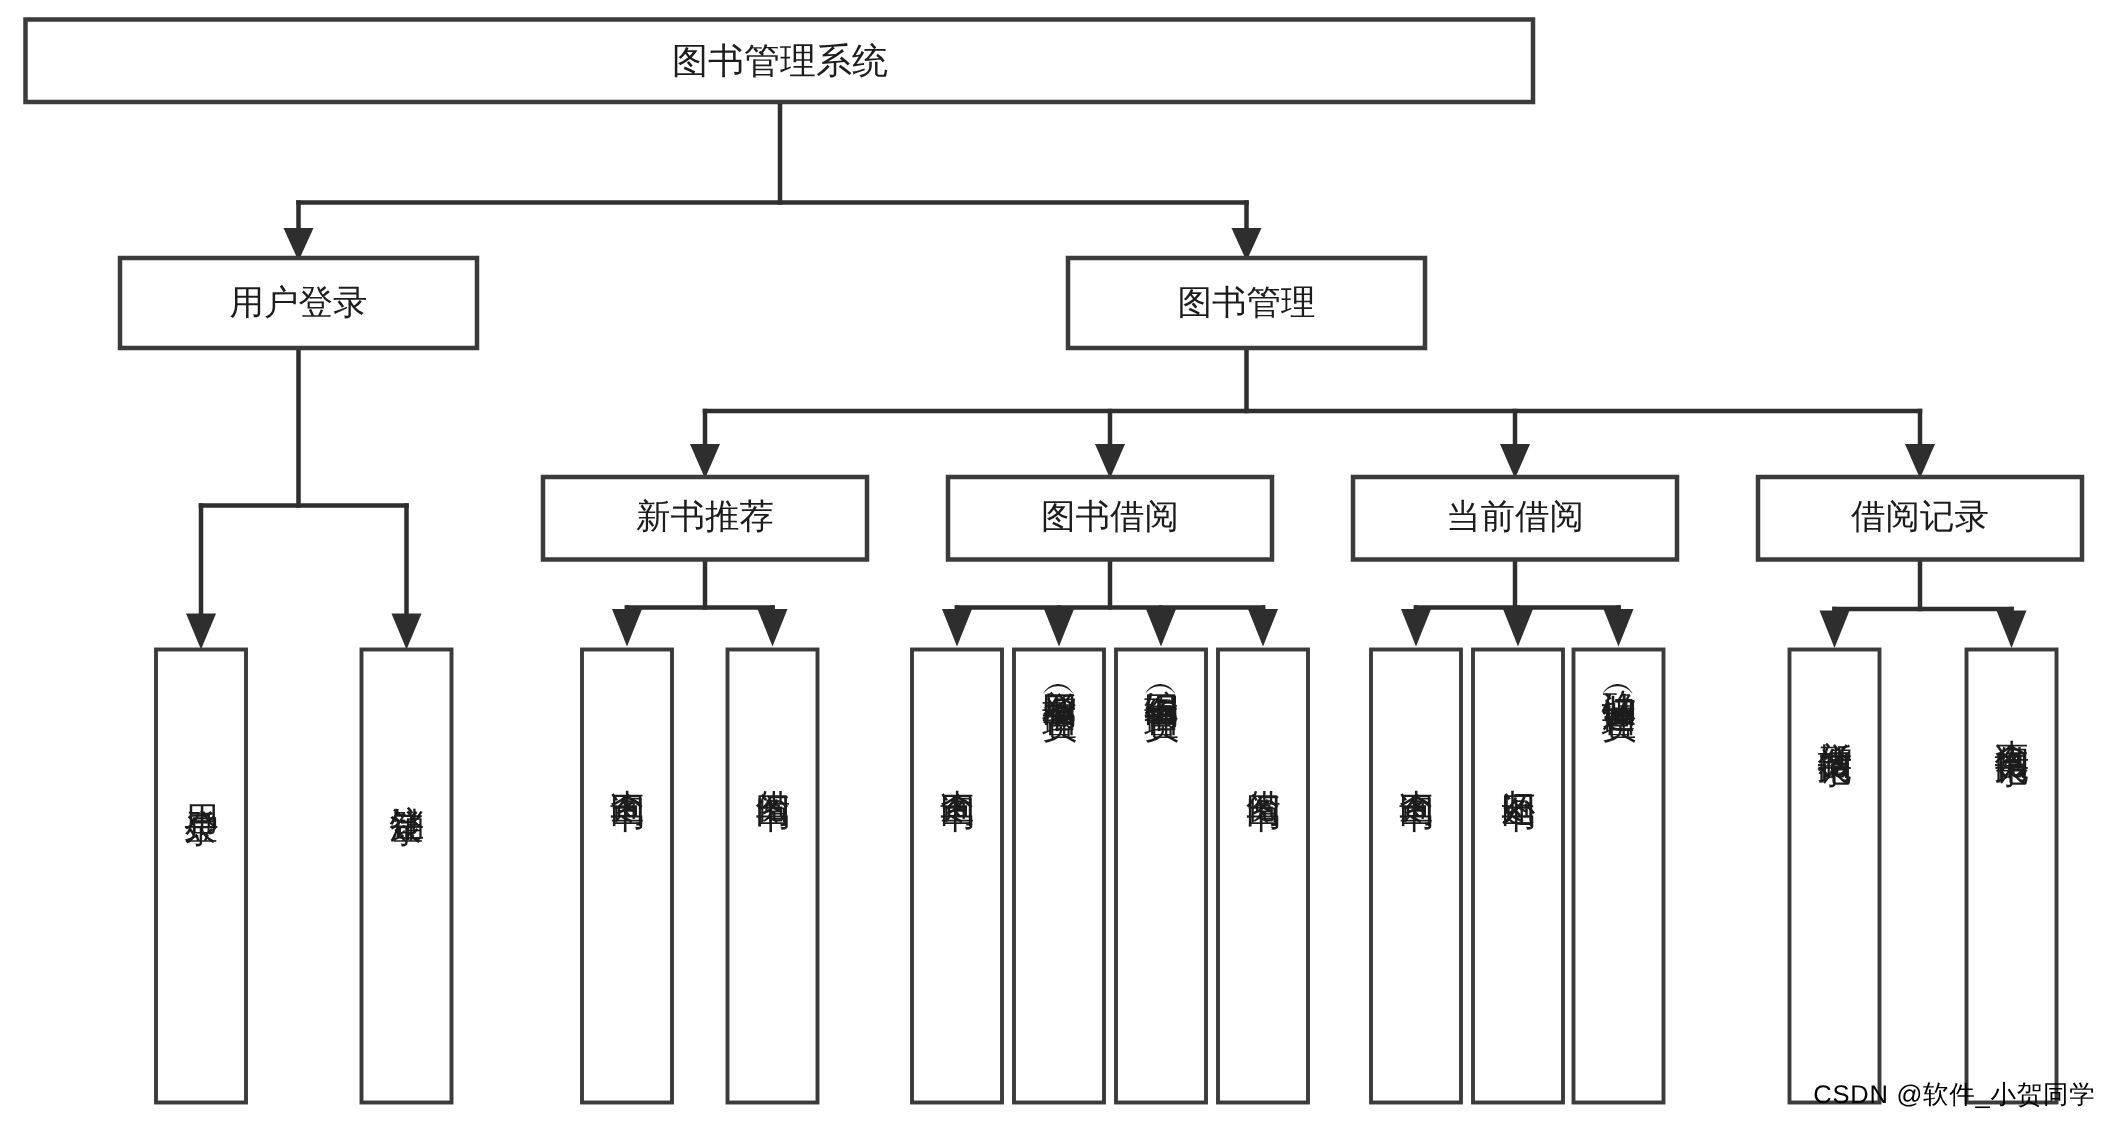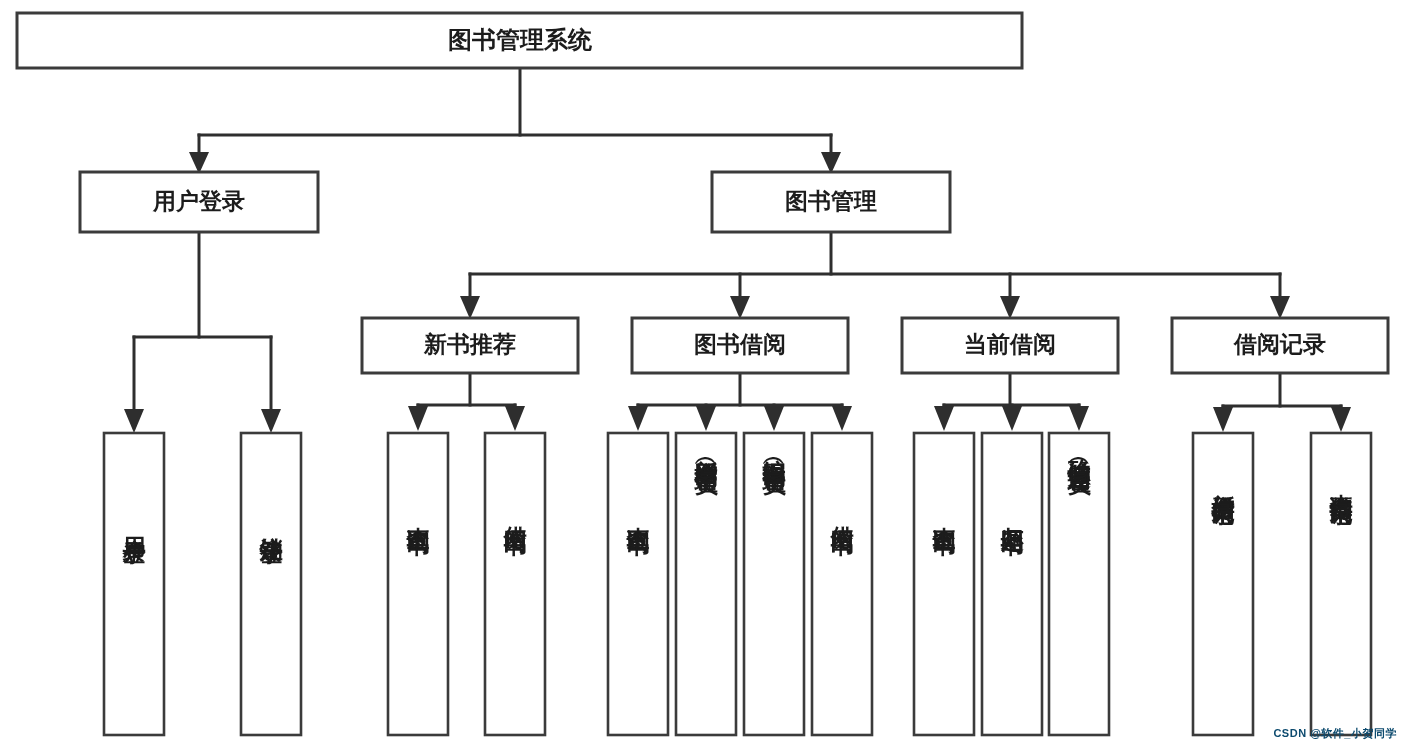--- a/index.html
+++ b/index.html
@@ -11,21 +11,20 @@
     width: 1405px;
     height: 747px;
     font-family: "Liberation Sans", "DejaVu Sans", sans-serif;
     overflow: hidden;
   }
   #diagram-root {
     position: relative;
     width: 1405px;
     height: 747px;
     background: #ffffff;
-    font-weight: bold;
   }
   svg#tree-svg {
     position: absolute;
     left: 0;
     top: 0;
     width: 1405px;
     height: 747px;
     display: block;
   }
   .node-box {
@@ -73,22 +72,22 @@
     line-height: 1.38;
     color: #1c1c1c;
     letter-spacing: 2px;
     white-space: nowrap;
   }
   #watermark {
     position: absolute;
     right: 8px;
     bottom: 6px;
     font-family: "Liberation Sans", "DejaVu Sans", sans-serif;
-    font-size: 11px;
-    color: #0c4a6e;
+    font-size: 17px;
+    color: #000000;
     letter-spacing: 0.5px;
     user-select: none;
   }
 </style>
 </head>
 <body>
 
 <div id="diagram-root">
 
   <svg id="tree-svg" viewBox="0 0 1405 747">

